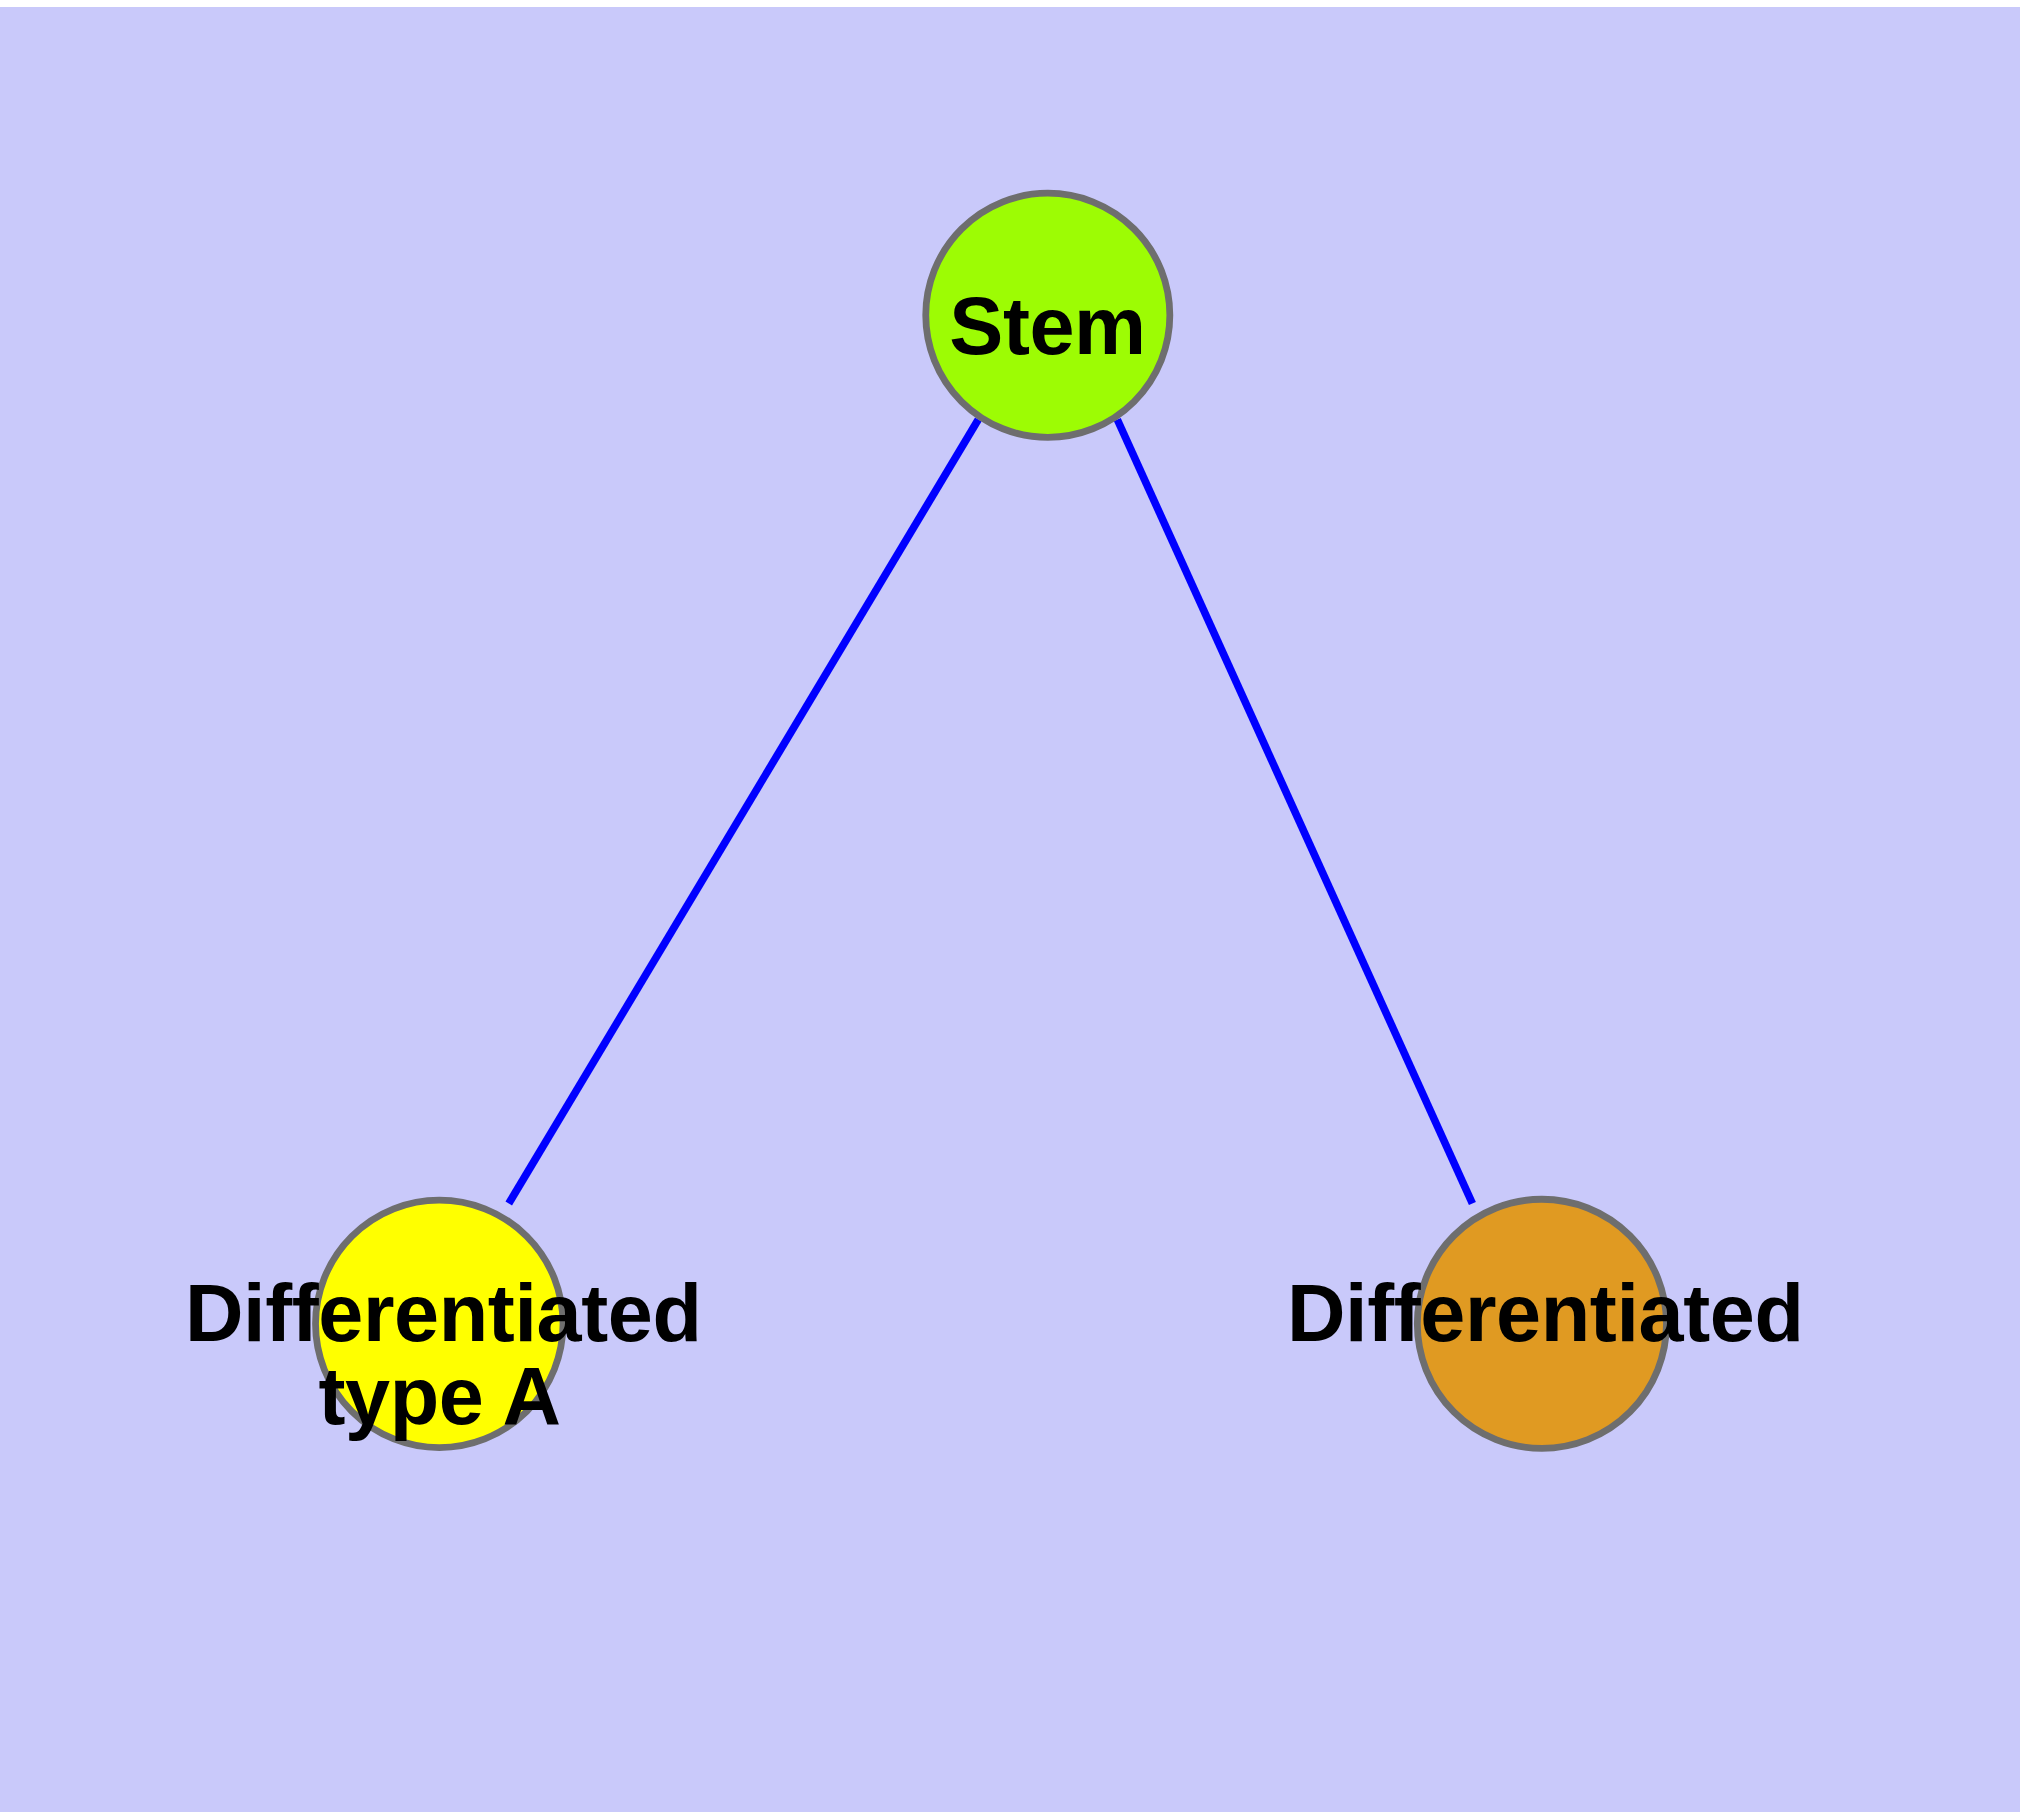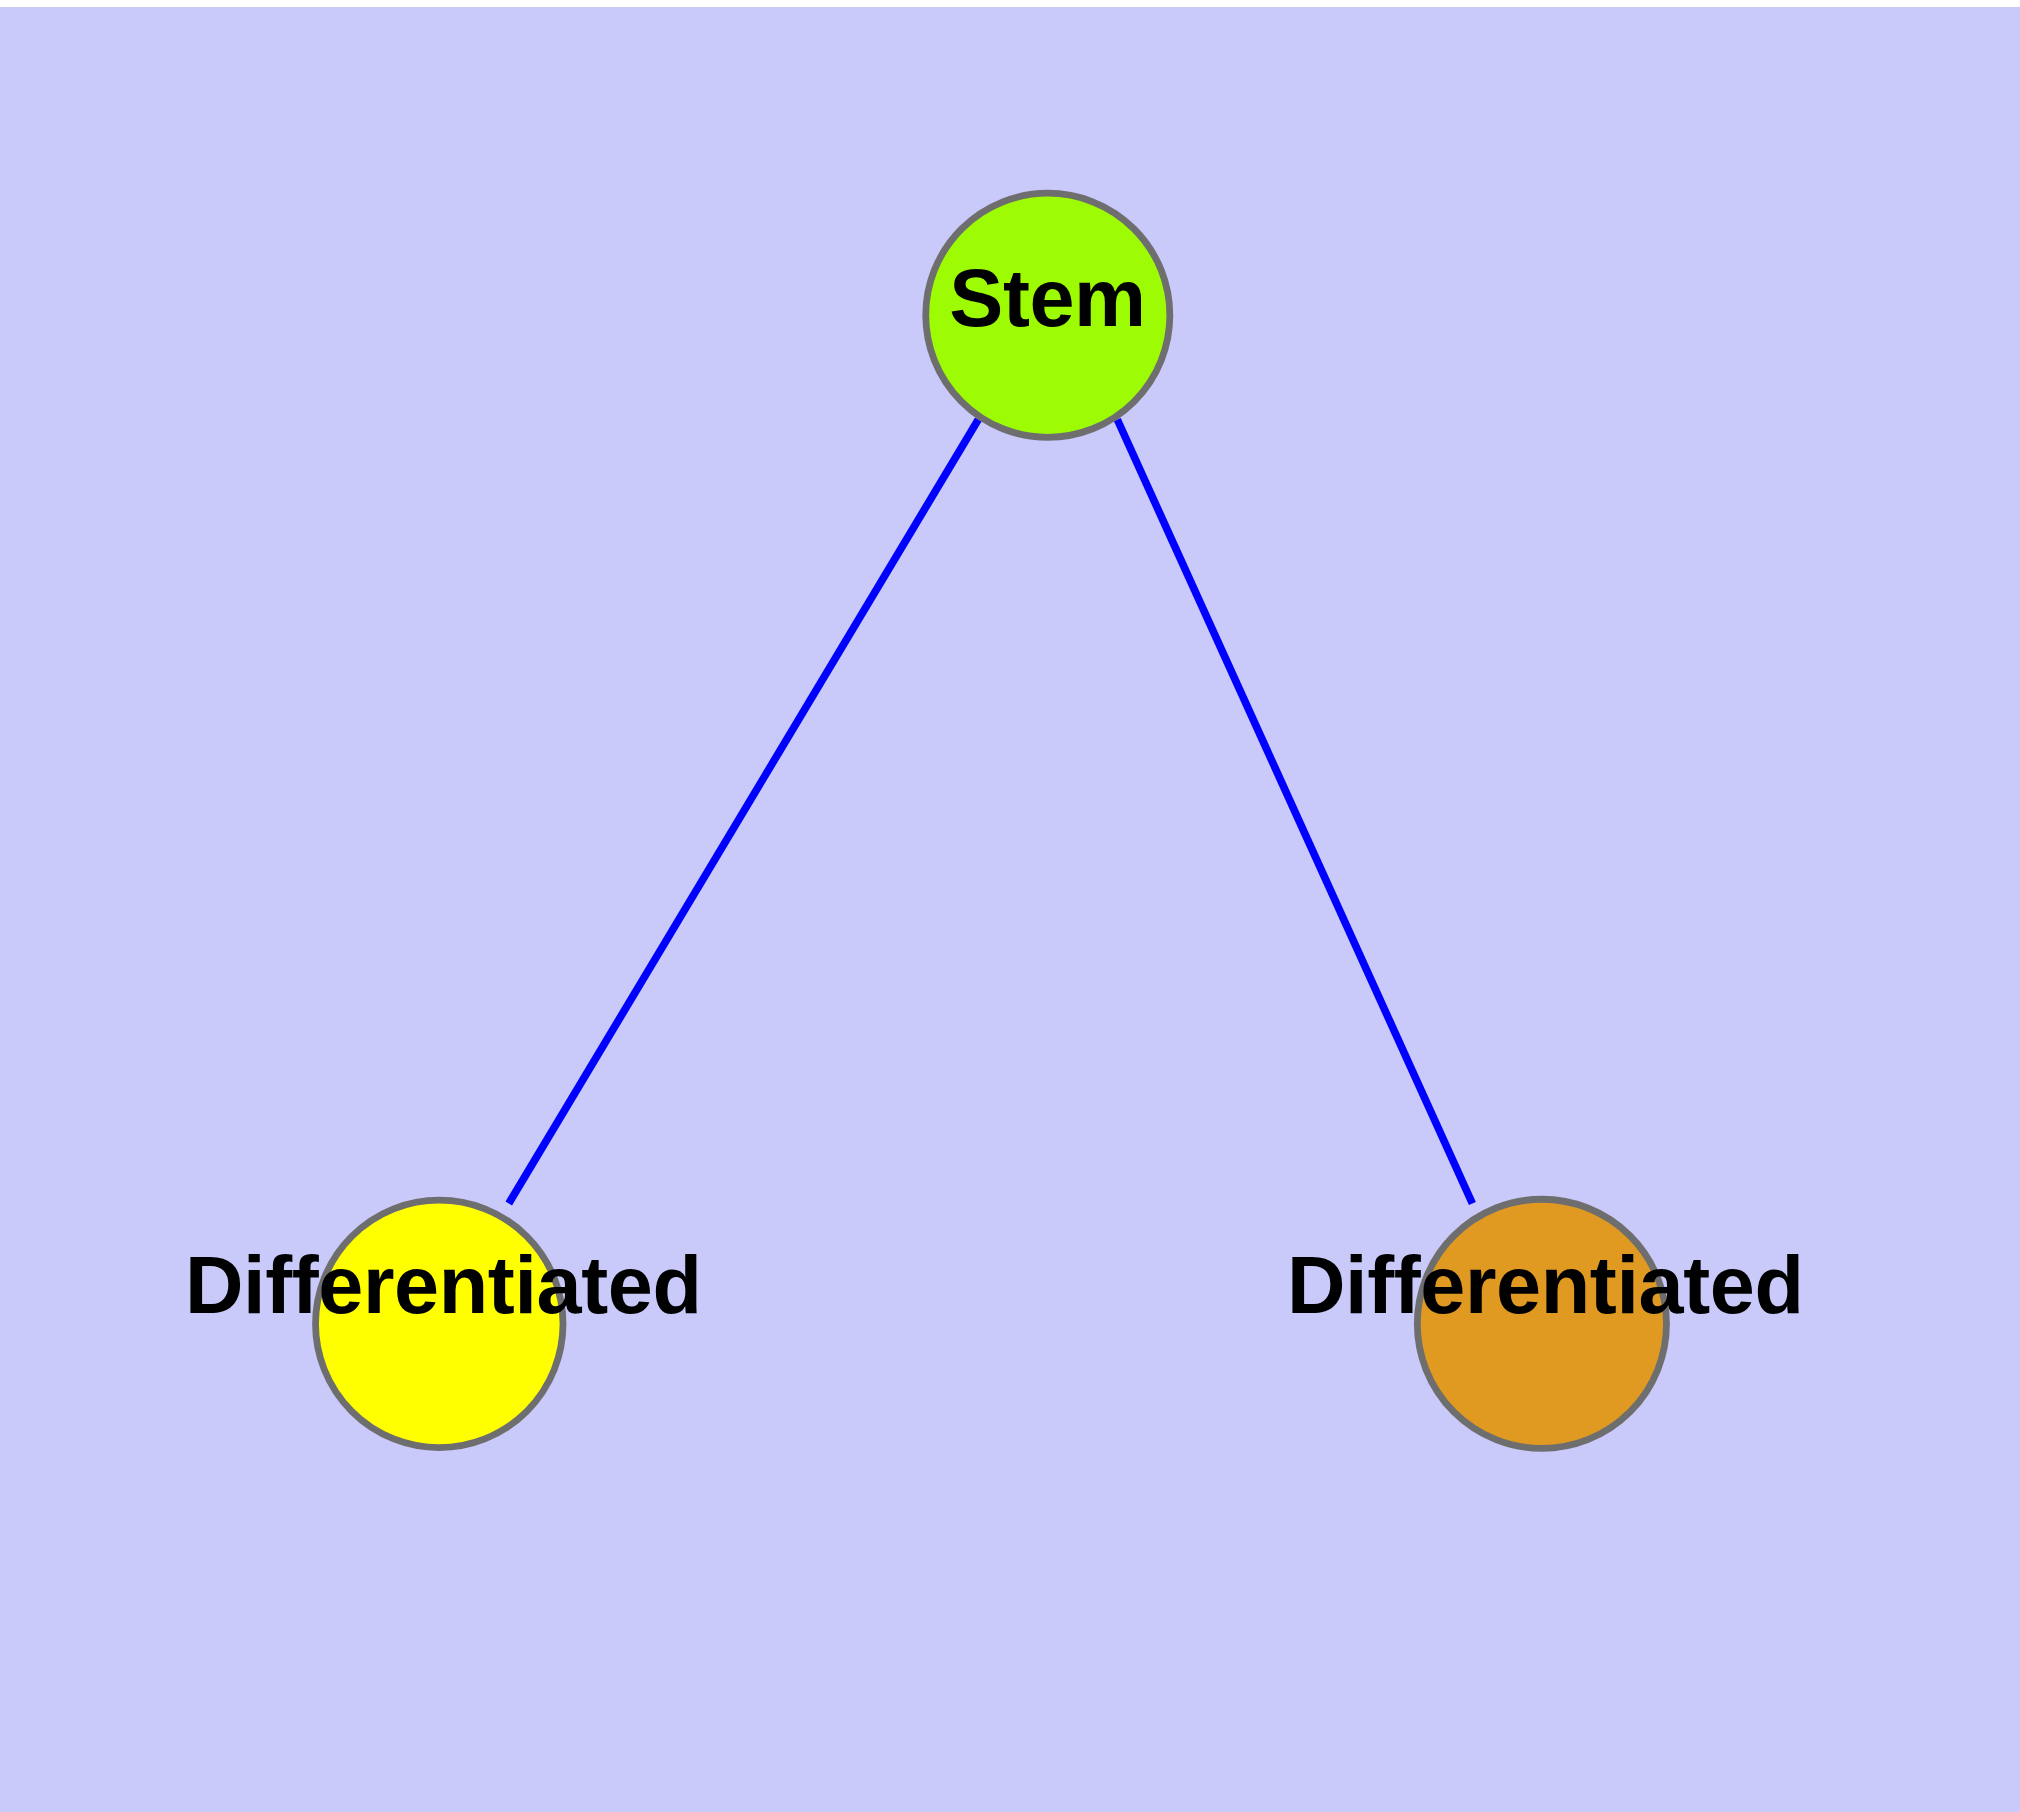--- a/index.html
+++ b/index.html
@@ -32,20 +32,21 @@
   }
   .node-label {
     position: absolute;
     text-align: center;
     font-weight: bold;
     color: #000000;
     white-space: nowrap;
     line-height: 1.02;
     letter-spacing: -0.4px;
     pointer-events: none;
+    margin-top: 28px;
   }
   #label-stem {
     left: 793px;
     top: 257px;
     width: 509px;
     font-size: 81px;
   }
   #label-type-a {
     left: 185px;
     top: 1244px;
@@ -77,20 +78,21 @@
       <circle cx="518" cy="1562" r="146" fill="#ffff00" stroke="#6e6e6e" stroke-width="8"></circle>
       <circle cx="1819" cy="1562" r="147" fill="#e09a22" stroke="#6e6e6e" stroke-width="8"></circle>
       <circle cx="1236" cy="372" r="144" fill="#9dfc04" stroke="#6e6e6e" stroke-width="8"></circle>
     </g>
   </svg>
 
   <div class="node-label" id="label-stem">Stem</div>
 
   <div class="node-label" id="label-type-a">
     <div>Differentiated</div>
+    <div>type A</div>
   </div>
 
   <div class="node-label" id="label-type-b">
     <div>Differentiated</div>
   </div>
 
 </div>
 
 
 </body></html>

